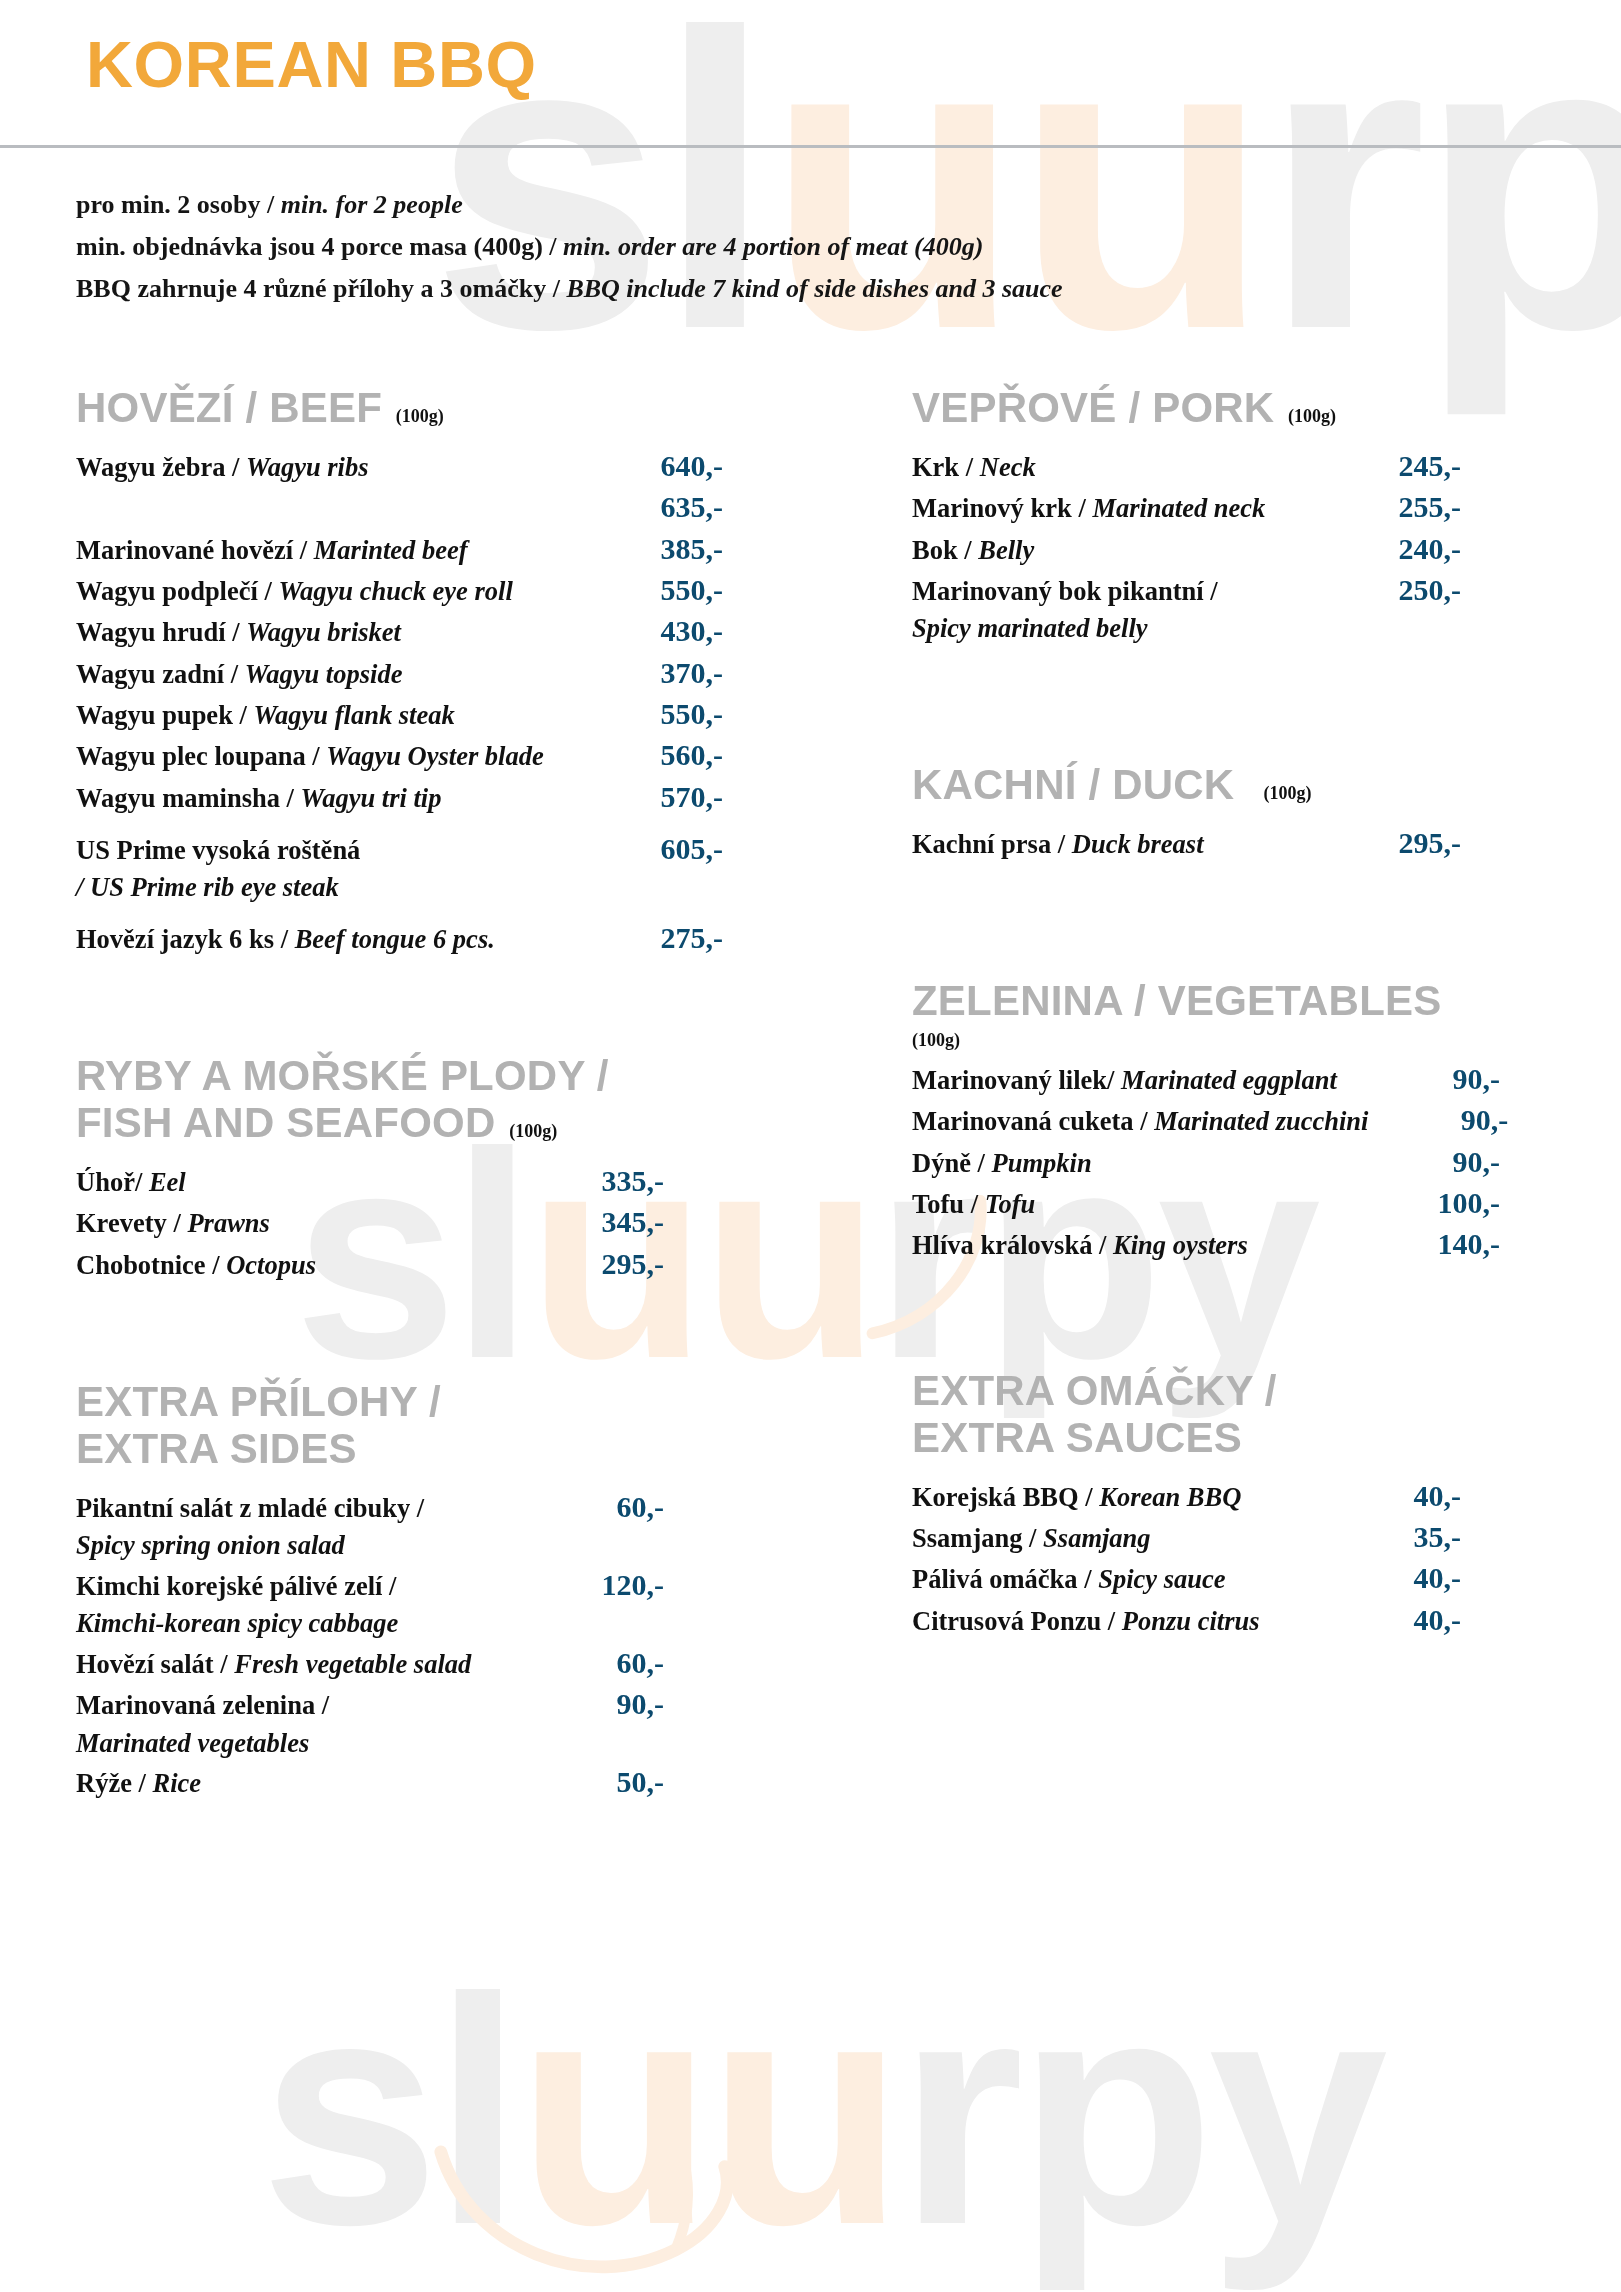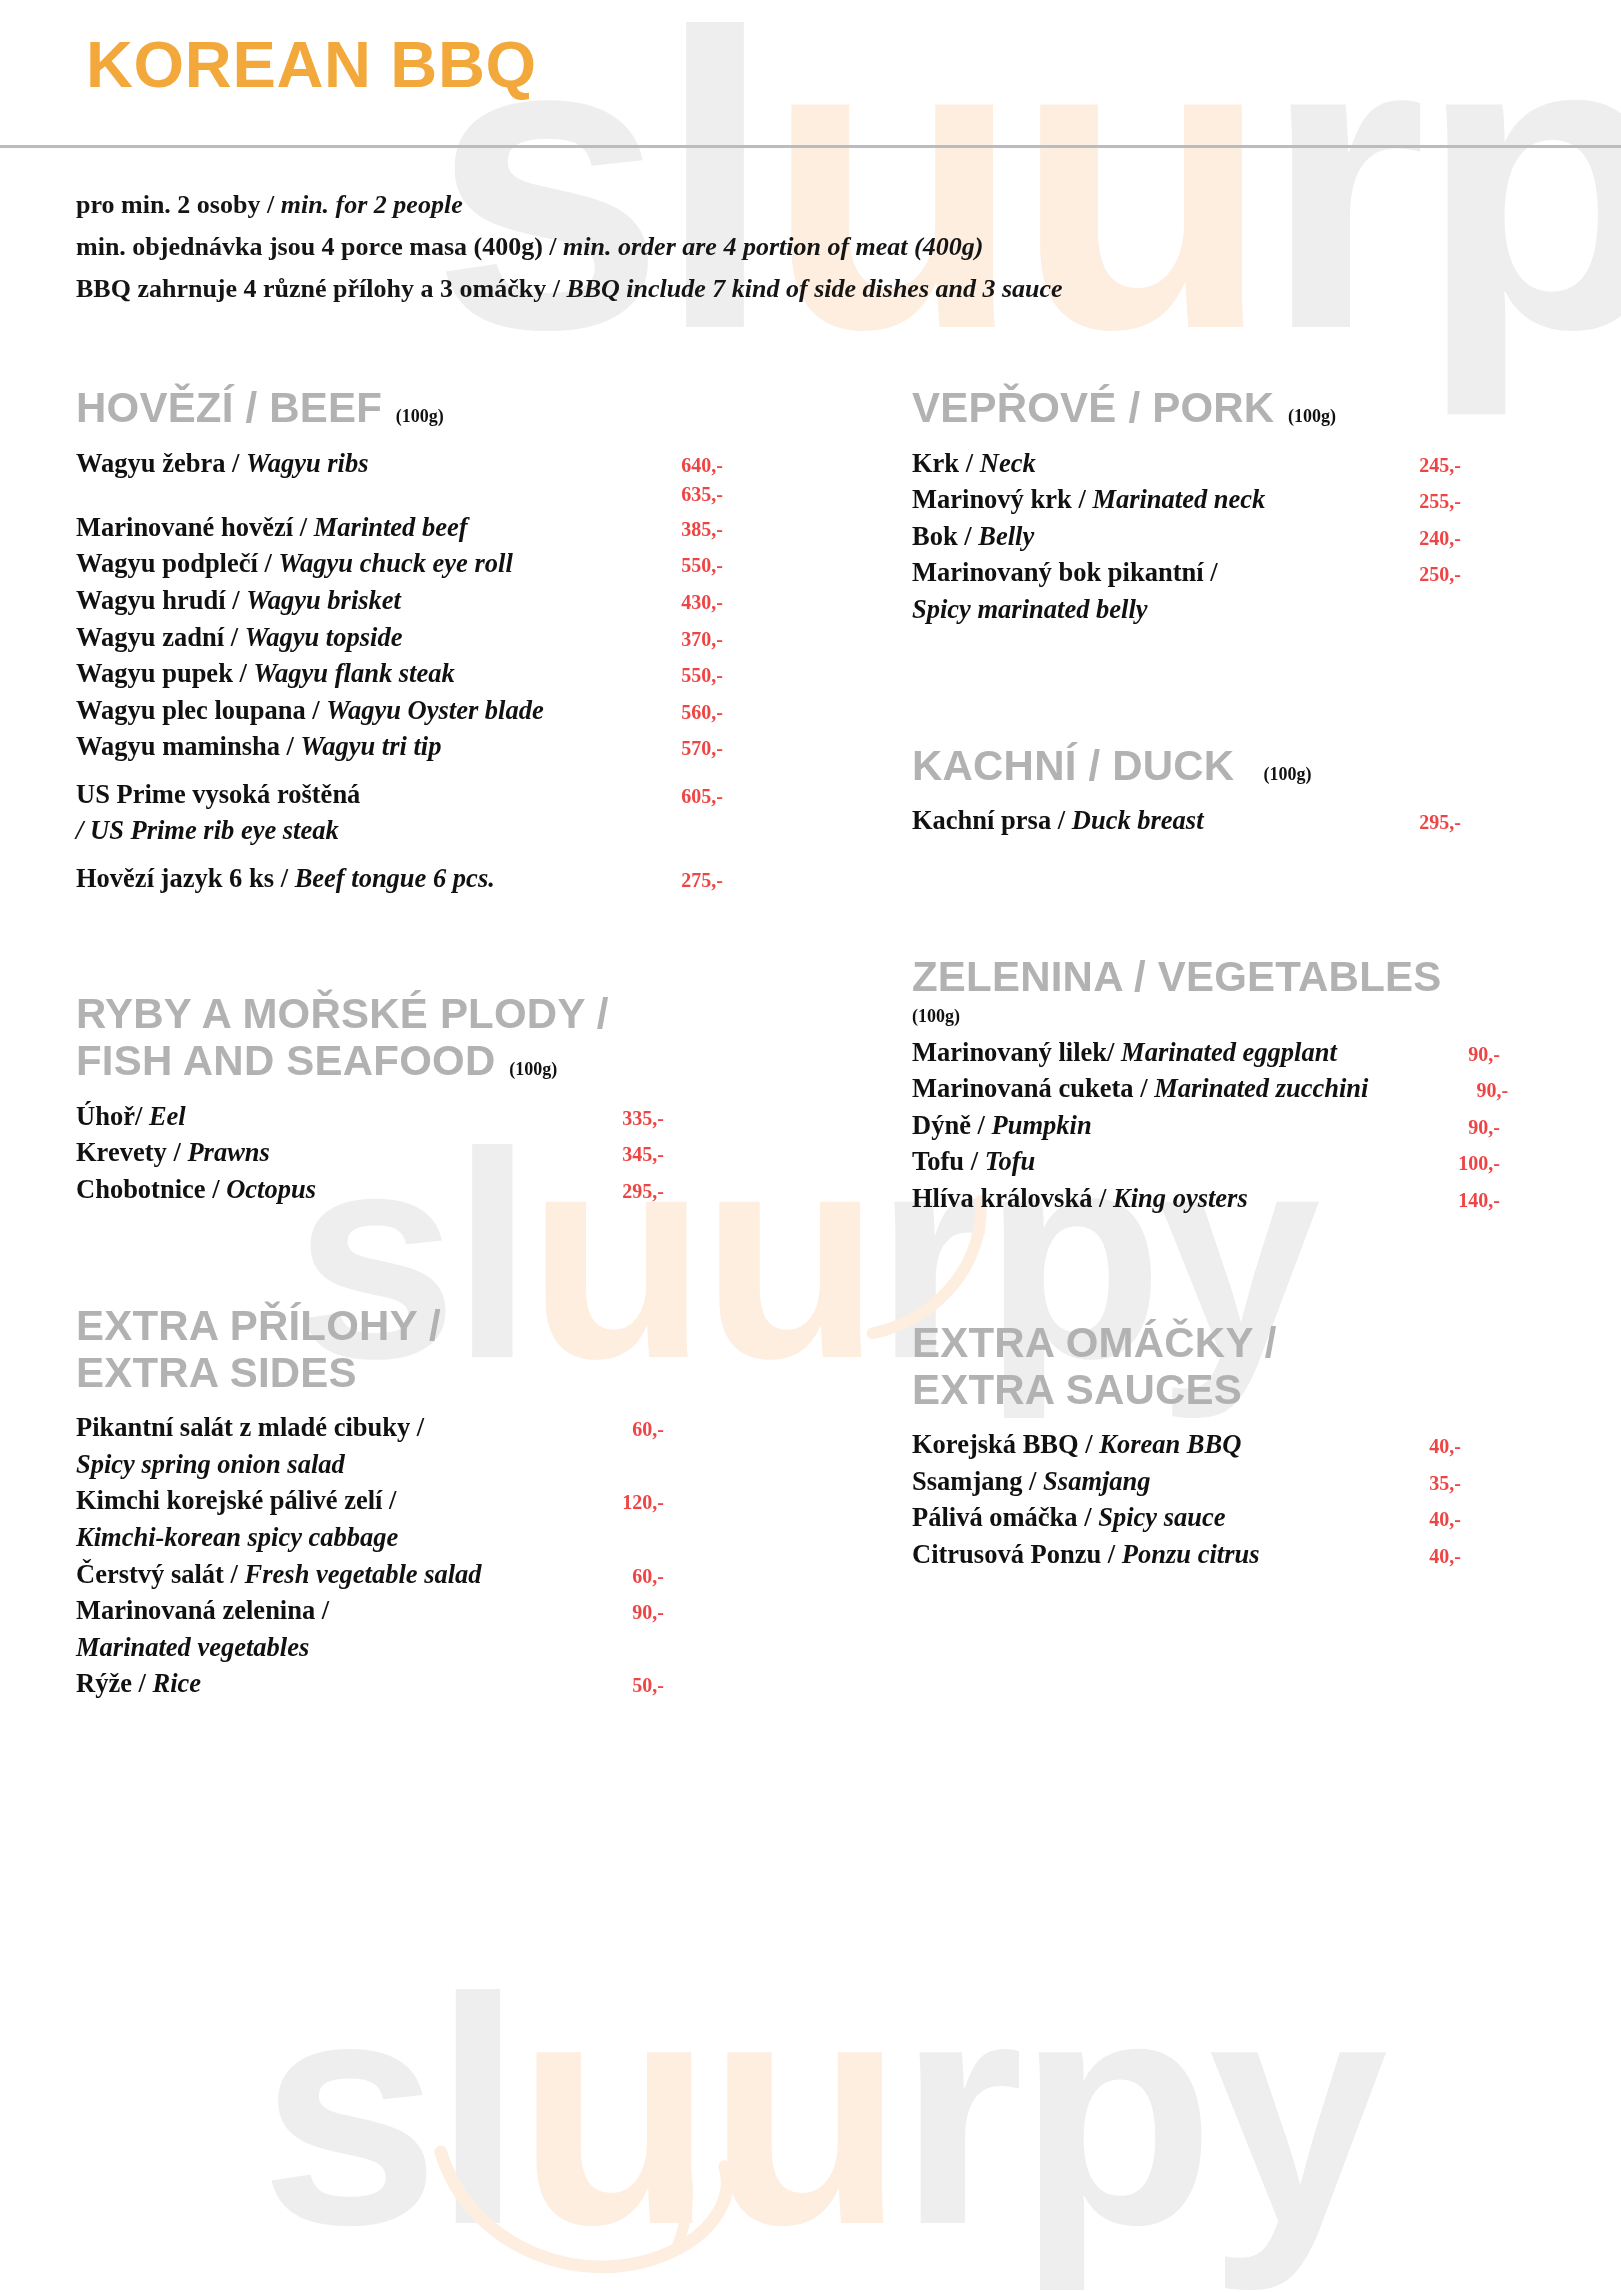--- a/index.html
+++ b/index.html
@@ -131,22 +131,22 @@
     white-space:nowrap;
   }
   .item-name .cz { font-weight:700; }
   .item-name .sep { font-weight:700; }
   .item-name .en { font-style:italic; font-weight:700; }
   .item-spacer { flex:1 1 auto; min-width:9.8px; }
   .item-price {
     flex:0 0 auto;
     font-family:"Liberation Serif", serif;
     font-weight:700;
-    font-size:20px;
-    color:#ef4444;
+    font-size:30px;
+    color:#0c4a6e;
     text-align:right;
     white-space:nowrap;
   }
   .item-sub {
     font-family:"Liberation Serif", serif;
     font-style:italic;
     font-weight:700;
     font-size:26.5px;
     color:#111;
     line-height:1.38;
@@ -335,21 +335,21 @@
           <div class="item-sub">Spicy spring  onion salad</div>
 
           <div class="item">
             <span class="item-name"><span class="cz">Kimchi korejské pálivé zelí /</span></span>
             <span class="item-spacer"></span>
             <span class="item-price">120,-</span>
           </div>
           <div class="item-sub">Kimchi-korean spicy cabbage</div>
 
           <div class="item">
-            <span class="item-name"><span class="cz">Čerstvý salát</span><span class="sep"> / </span><span class="en">Fresh vegetable salad</span></span>
+            <span class="item-name"><span class="cz">Hovězí salát</span><span class="sep"> / </span><span class="en">Fresh vegetable salad</span></span>
             <span class="item-spacer"></span>
             <span class="item-price">60,-</span>
           </div>
 
           <div class="item">
             <span class="item-name"><span class="cz">Marinovaná zelenina /</span></span>
             <span class="item-spacer"></span>
             <span class="item-price">90,-</span>
           </div>
           <div class="item-sub">Marinated vegetables</div>

